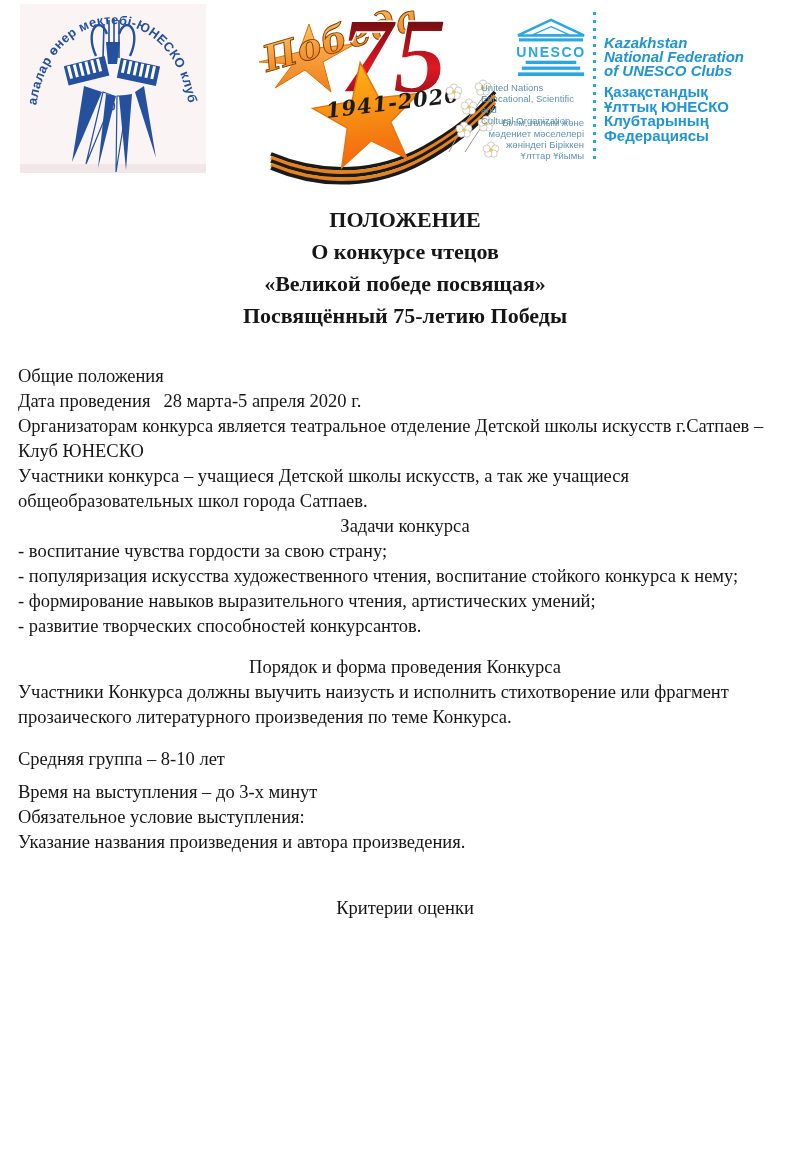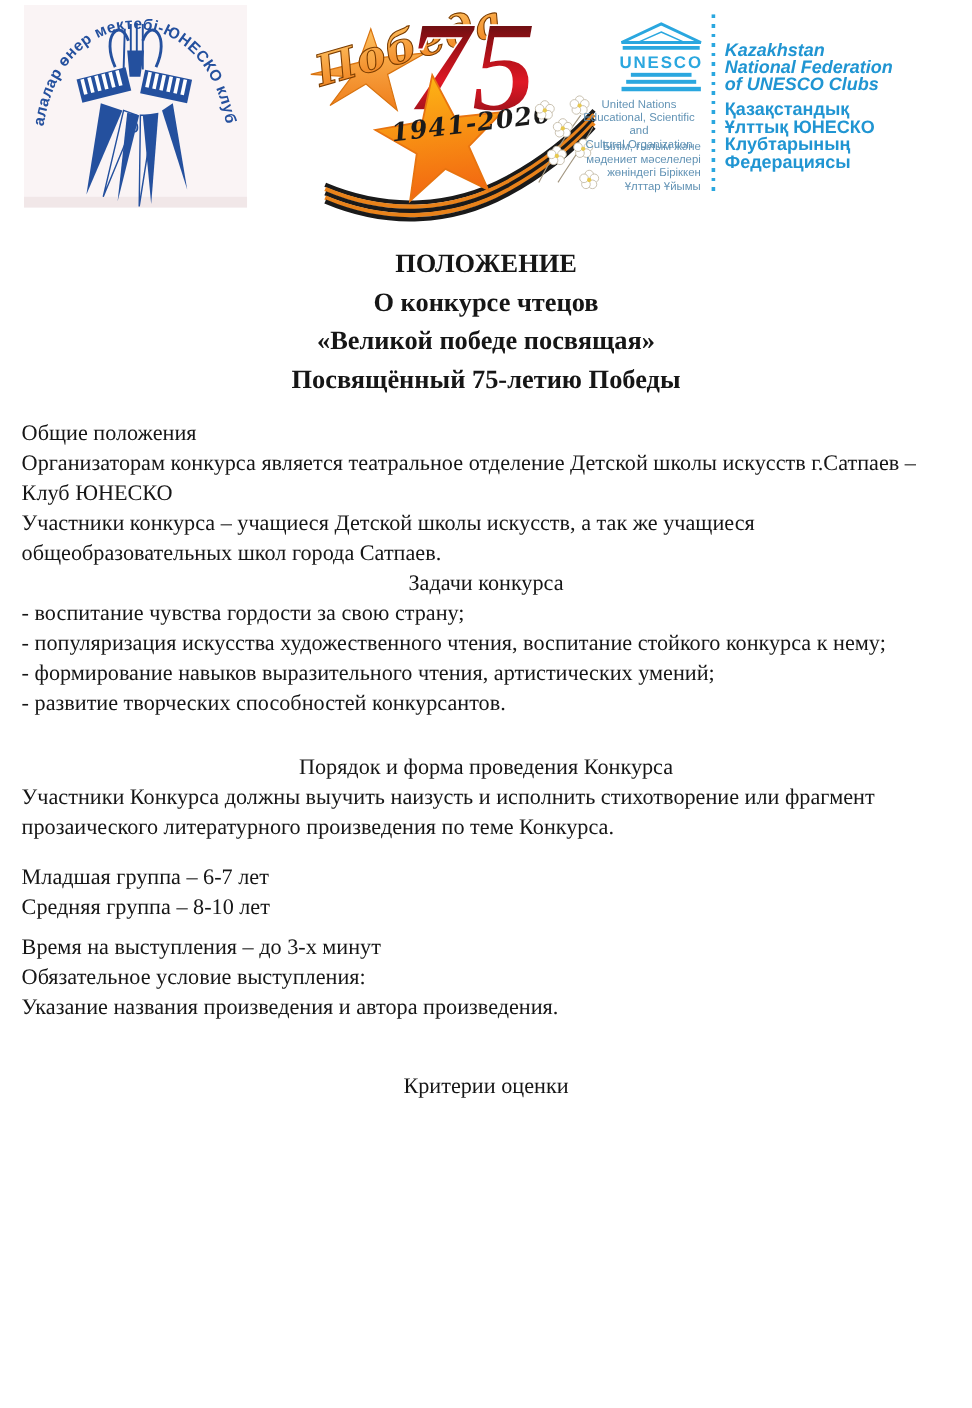--- a/index.html
+++ b/index.html
@@ -8,35 +8,35 @@
 
   
   .hdr{position:absolute;left:0;top:0;width:810px;height:190px;}
   .logo-school{position:absolute;left:20px;top:4px;width:186px;height:170px;}
   .logo-victory{position:absolute;left:253px;top:0px;width:247px;height:186px;}
   .logo-unesco{position:absolute;left:481px;top:12px;width:295px;height:155px;
                font-family:"Liberation Sans",sans-serif;}
   .temple{position:absolute;left:35px;top:6px;width:70px;height:64px;}
   .udots{position:absolute;left:112px;top:0px;width:3px;height:152px;
          background:repeating-linear-gradient(to bottom,#2aa7df 0 3px,transparent 3px 8px);}
-  .org-en{position:absolute;left:0;top:70px;width:103px;text-align:center;
+  .org-en{position:absolute;left:0;top:70px;width:103px;text-align:left;
           font-size:9.5px;line-height:11px;color:#6192b4;}
   .org-kk{position:absolute;left:0;top:105px;width:103px;text-align:right;
           font-size:9.5px;line-height:11px;color:#6192b4;}
   .fed{position:absolute;left:123px;top:24px;color:#2095d2;font-weight:bold;}
   .fed-en{font-size:15px;line-height:14px;font-style:italic;}
   .fed-kk{font-size:15px;line-height:14.5px;margin-top:7px;}
 
   
   .doc{position:absolute;left:18px;top:190px;width:774px;font-size:18.5px;line-height:25px;}
   .doc p{margin:0;}
-  .title{text-align:center;font-weight:bold;font-size:22px;line-height:32px;margin:14px 0 18px;}
+  .title{text-align:center;font-weight:bold;font-size:22px;line-height:32px;margin:14px 0 32px;}
   .b{font-weight:normal;}
   .center{text-align:center;}
-  .g8{margin-bottom:8px;}.g12{margin-bottom:28px;}.g16{margin-bottom:16px;text-align:center;}
+  .g8{margin-bottom:8px;}.g12{margin-bottom:16px;}.g16{margin-bottom:16px;text-align:center;}
   .g17{margin-bottom:17px;}.g18{margin-bottom:18px;}.g20{margin-bottom:20px;}
   .g41{margin-bottom:41px;}
   .datesp{display:inline-block;width:13px;}
 </style>
 </head>
 <body>
 
 <div class="page">
 
   <div class="hdr">
@@ -204,20 +204,21 @@
 
     <div class="title">
       <div>ПОЛОЖЕНИЕ</div>
       <div>О конкурсе чтецов</div>
       <div>«Великой победе посвящая»</div>
       <div>Посвящённый 75-летию Победы</div>
     </div>
 
     <p class="b g20">Общие положения</p>
 
+    <p class="g20"><span class="b">Дата проведения</span><span class="datesp"></span><span>28 марта-5 апреля 2020 г.</span></p>
 
     <p class="g20"><span class="b">Организаторам конкурса</span><span> является театральное отделение Детской школы искусств г.Сатпаев – Клуб ЮНЕСКО</span></p>
 
     <p class="g18"><span class="b">Участники конкурса</span><span> – учащиеся Детской школы искусств, а так же учащиеся общеобразовательных школ города Сатпаев.</span></p>
 
     <p class="b g16">Задачи конкурса</p>
 
     <div class="g12">
       <p>- воспитание чувства гордости за свою страну;</p>
       <p>- популяризация искусства художественного чтения, воспитание стойкого конкурса к нему;</p>
@@ -225,21 +226,20 @@
       <p>- развитие творческих способностей конкурсантов.</p>
     </div>
 
     <p class="b center g16">Порядок и форма проведения Конкурса</p>
 
     <div class="g17">
       <p>Участники Конкурса должны выучить наизусть и исполнить стихотворение или фрагмент прозаического литературного произведения по теме Конкурса.</p>
     </div>
 
     <div class="g8">
-      <p>Младшая группа – 6-7 лет</p>
       <p>Средняя группа – 8-10 лет</p>
     </div>
 
     <div class="g41">
       <p>Время на выступления – до 3-х минут</p>
       <p>Обязательное условие выступления:</p>
       <p>Указание названия произведения и автора произведения.</p>
     </div>
 
     <p class="b center">Критерии оценки</p>

